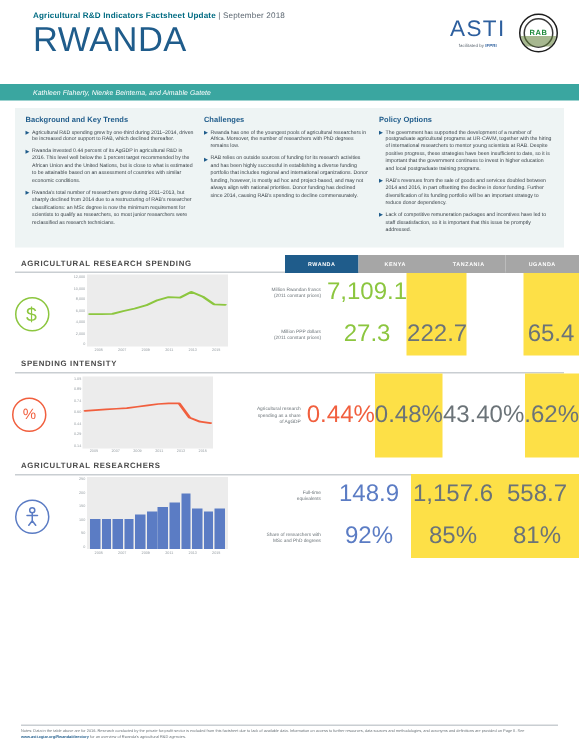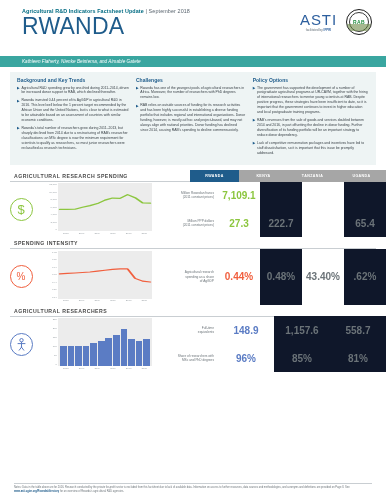--- a/index.html
+++ b/index.html
@@ -102,23 +102,23 @@
     text-align:right; padding-right:4px;
   }
   .lbl { font-size:3.2px; color:#6b7378; line-height:1.35; }
   .lbl-row { display:flex; align-items:center; justify-content:flex-end; height:50%; }
 
   .table-cell { flex:1; display:flex; position:relative; }
   .tcol { flex:1; display:flex; flex-direction:column; position:relative; }
   .tcol.rwanda .vcell { color:#8cc63f; }
   .tcol .vcell {
     flex:1; display:flex; align-items:center; justify-content:center;
-    font-size:10px; color:#6b7378; font-weight:700;
-  }
-  .tcol.shade { background:#0f172a; }
+    font-size:16px; color:#6b7378; font-weight:400;
+  }
+  .tcol.shade { background:#fde047; }
 
   
   .thead {
     position:absolute; top:0; left:0; right:0; height:12px;
     display:flex; z-index:5;
   }
   .thead .th {
     flex:1; color:#fff; font-size:3.6px; letter-spacing:.11em;
     display:flex; align-items:center; justify-content:center; font-weight:bold;
   }
@@ -422,21 +422,21 @@
             <div class="lbl">
               <div>Share of researchers with</div>
               <div>MSc and PhD degrees</div>
             </div>
           </div>
         </div>
 
         <div class="table-cell">
           <div class="tcol rwanda">
             <div class="vcell c-blue">148.9</div>
-            <div class="vcell c-blue">96%</div>
+            <div class="vcell c-blue">92%</div>
           </div>
           <div class="tcol shade">
             <div class="vcell">1,157.6</div>
             <div class="vcell">85%</div>
           </div>
           <div class="tcol shade">
             <div class="vcell">558.7</div>
             <div class="vcell">81%</div>
           </div>
         </div>

